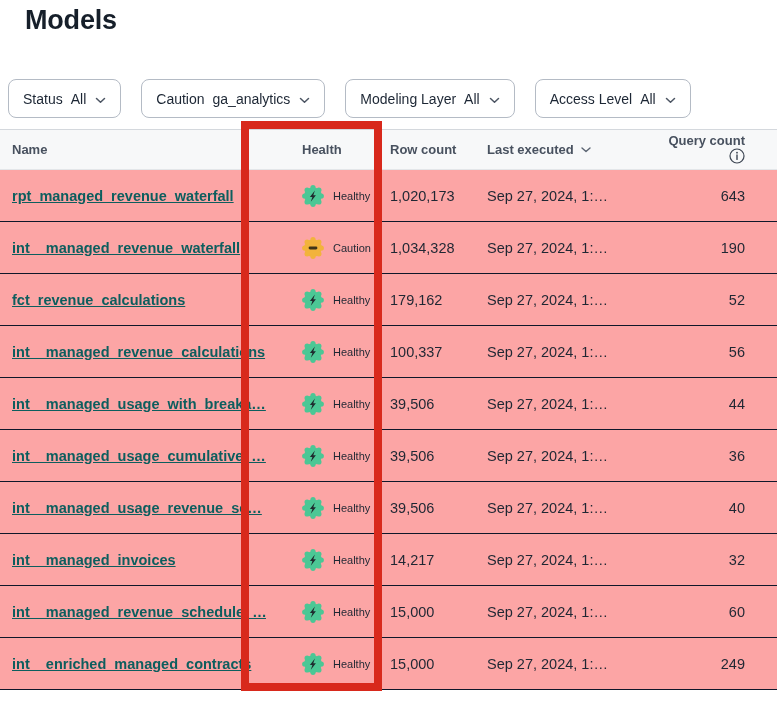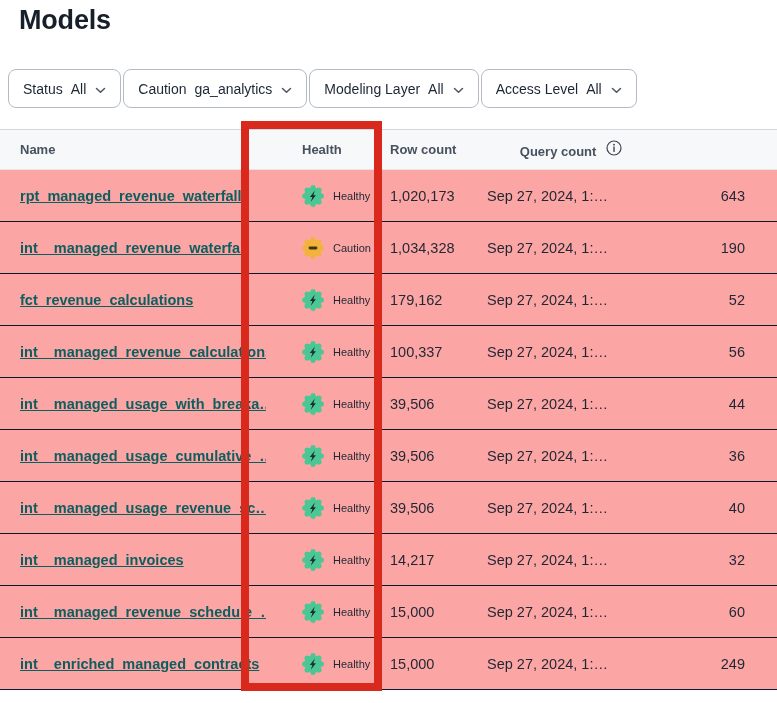--- a/index.html
+++ b/index.html
@@ -8,34 +8,34 @@
     font-family: "Liberation Sans", sans-serif;
     background: #ffffff;
     color: #1f2733;
     position: relative;
     overflow: hidden;
   }
 
   
   .page-title {
     position: absolute;
-    left: 19px; top: 5px;
+    left: 25px; top: 5px;
     font-size: 27px;
     font-weight: 600;
     color: #161f2a;
     letter-spacing: -0.2px;
     text-align: right;
   }
 
   
   .filters {
     position: absolute;
-    left: 8px; top: 69px;
+    left: 8px; top: 79px;
     display: flex;
-    gap: 2px;
+    gap: 20px;
   }
   .filter-btn {
     display: flex;
     align-items: center;
     height: 39px;
     padding: 0 14px;
     background: #ffffff;
     border: 1px solid #b4bbc5;
     border-radius: 8px;
     font-size: 14px;
@@ -66,21 +66,21 @@
     font-size: 13px;
     font-weight: 700;
     color: #48515f;
   }
   .tbody-row {
     height: 52px;
     background: #fca5a5;
     border-bottom: 1px solid #0f172a;
     font-size: 14.5px;
   }
-  .cell-name { padding-left: 20px; overflow: hidden; white-space: nowrap; }
+  .cell-name { padding-left: 12px; overflow: hidden; white-space: nowrap; }
   .cell-health { display: flex; align-items: center; gap: 9px; margin-left: 36px; }
   .cell-rowcount { text-align: left; }
   .cell-lastexec { padding-left: 19px; white-space: nowrap; display: flex; align-items: center; }
   .cell-querycount { text-align: right; padding-right: 32px; }
 
   .model-link {
     color: #0d5e5e;
     font-weight: 700;
     text-decoration: underline;
     font-size: 14.5px;
@@ -137,20 +137,26 @@
           <path d="M1.5 1.5l4 3.8 4-3.8" fill="none" stroke="#4d5664" stroke-width="1.5" stroke-linecap="round" stroke-linejoin="round"></path>
         </svg></span>
   </button>
 </div>
 
 <div class="models-table">
   <div class="trow thead">
     <div class="cell-name">Name</div>
     <div class="cell-health">Health</div>
     <div class="cell-rowcount">Row count</div>
+    <div class="cell-lastexec">
+      <span>Last executed</span>
+      <span class="sort-chev"><svg width="10" height="6" viewBox="0 0 10 6">
+            <path d="M1 1l4 3.6L9 1" fill="none" stroke="#5b6472" stroke-width="1.4" stroke-linecap="round" stroke-linejoin="round"></path>
+          </svg></span>
+    </div>
     <div class="cell-querycount">
       <span>Query count</span>
       <span class="info-icon"><svg width="16" height="16" viewBox="0 0 16 16">
             <circle cx="8" cy="8" r="7" fill="none" stroke="#3c4552" stroke-width="1.2"></circle>
             <circle cx="8" cy="4.7" r="0.9" fill="#3c4552"></circle>
             <path d="M8 7v4.4" stroke="#3c4552" stroke-width="1.4" stroke-linecap="round"></path>
           </svg></span>
     </div>
   </div>
   <div id="table-body">

